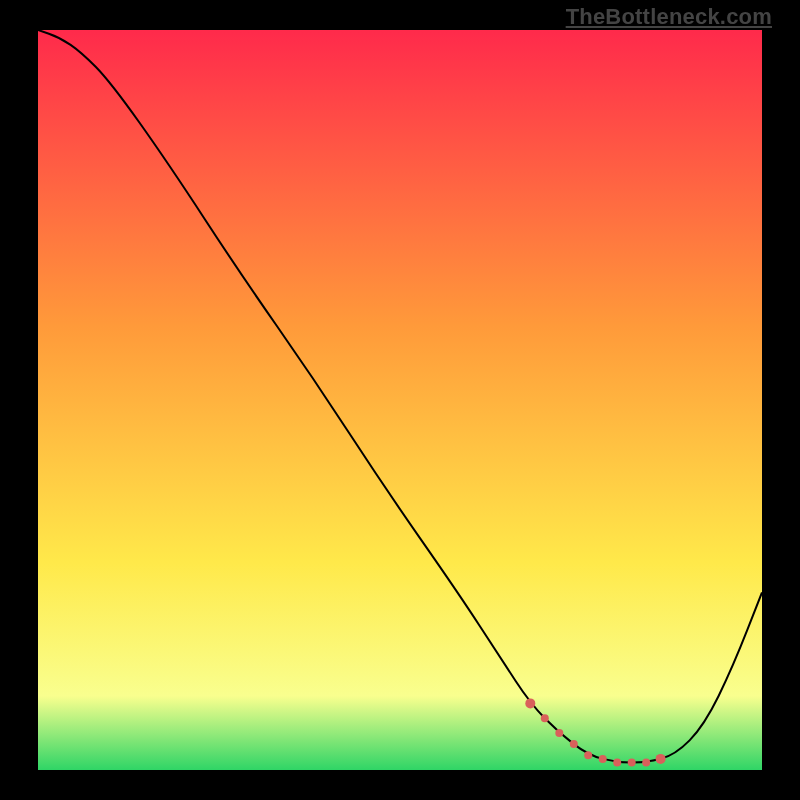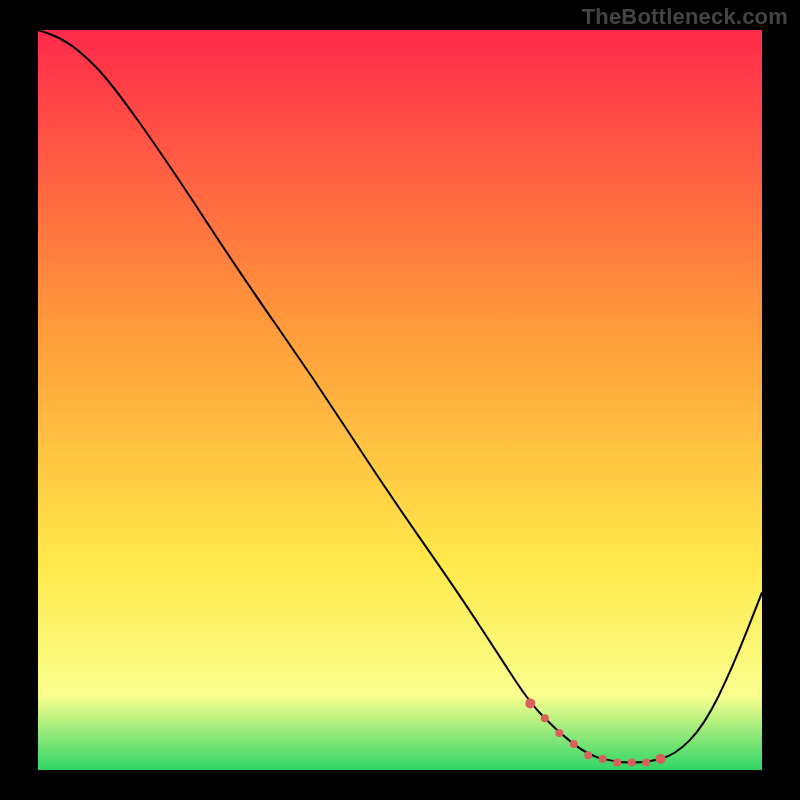--- a/index.html
+++ b/index.html
@@ -13,26 +13,27 @@
   }
   .frame {
     position: relative;
     width: 800px;
     height: 800px;
     background: #000;
   }
   .watermark {
     position: absolute;
     top: 4px;
-    right: 12px;
+    right: 28px;
     color: #444;
     font-size: 22px;
     font-weight: 600;
     letter-spacing: 0.2px;
     user-select: none;
+    text-decoration: underline;
   }
   .plot-area {
     position: absolute;
     left: 38px;
     top: 30px;
     width: 724px;
     height: 740px;
   }
   .plot-area svg {
     width: 100%;

